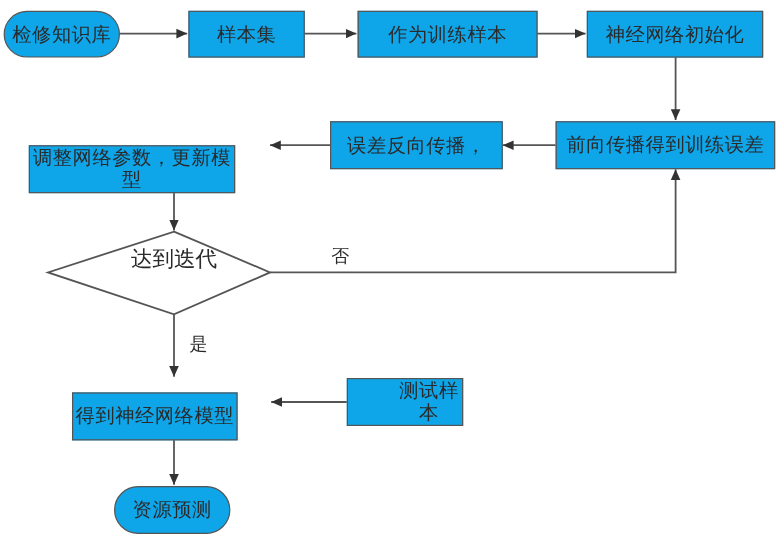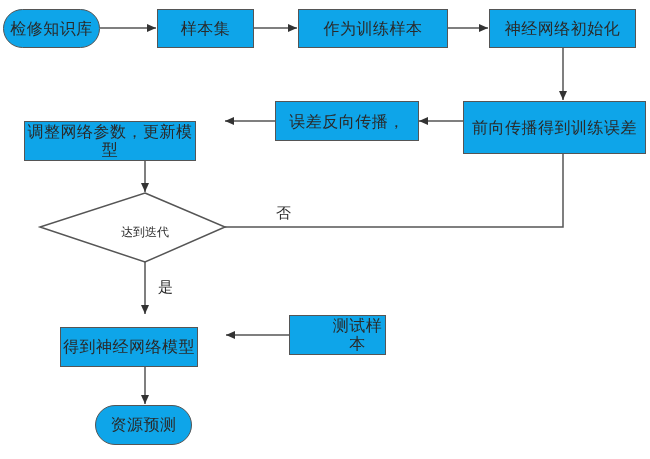--- a/index.html
+++ b/index.html
@@ -4,21 +4,21 @@
 <style>
   html, body { margin: 0; padding: 0; background: #ffffff; }
   body { width: 650px; height: 459px; position: relative; overflow: hidden;
          font-family: "DejaVu Serif", "Liberation Serif", serif; color: #2a2a2a; }
   svg.links { position: absolute; left: 0; top: 0; }
   .node { position: absolute; box-sizing: border-box; border: 1.5px solid #555;
           background: #0ea5e9; display: flex; align-items: center; justify-content: center;
           text-align: center; font-size: 16px; line-height: 18px; letter-spacing: 0.5px; }
   .term { border-radius: 22px; }
   .label { position: absolute; font-size: 15px; }
-  .dia-text { position: absolute; font-size: 12px; line-height: 19px; text-align: center; margin-top: 16px; }
+  .dia-text { position: absolute; font-size: 18px; line-height: 19px; text-align: center; }
 </style>
 </head>
 <body>
 
 <svg class="links" width="650" height="459">
   <defs>
     <marker id="ah" markerWidth="10" markerHeight="10" refX="9" refY="5" orient="auto" markerUnits="userSpaceOnUse">
       <path d="M0,1 L9,5 L0,9 Z" fill="#333"></path>
     </marker>
   </defs>
@@ -47,21 +47,21 @@
 </div>
 
 <div class="node" style="left:298px;top:9px;width:150px;height:39px;flex-direction:column;line-height:17px;">
   <span>作为训练样本</span>
 </div>
 
 <div class="node" style="left:489px;top:9px;width:147px;height:39px;">
   <span>神经网络初始化</span>
 </div>
 
-<div class="node" style="left:463px;top:101px;width:183px;height:53px;">
+<div class="node" style="left:463px;top:101px;width:183px;height:40px;">
   <span>前向传播得到训练误差</span>
 </div>
 
 <div class="node" style="left:275px;top:101px;width:144px;height:40px;flex-direction:column;line-height:17px;">
   <span>误差反向传播，</span>
 </div>
 
 <div class="node" style="left:24px;top:101px;width:172px;height:40px;margin-top:20px;">
   <span>调整网络参数，更新模型</span>
 </div>

